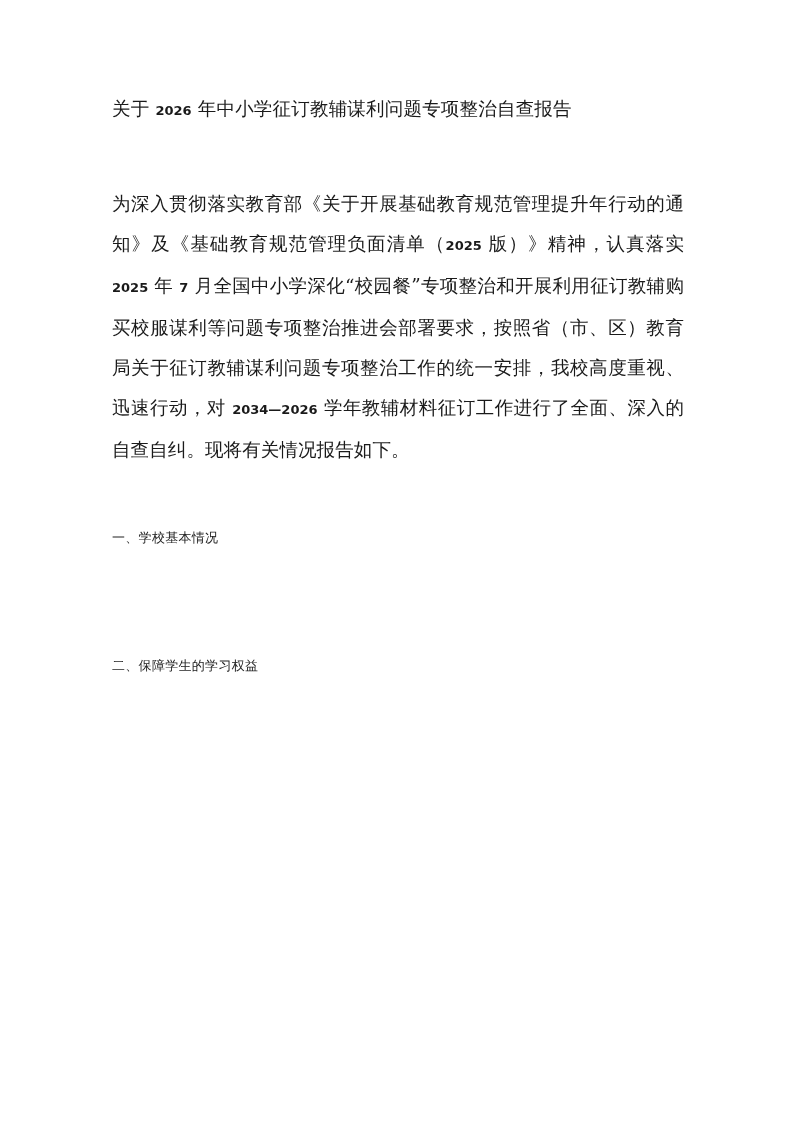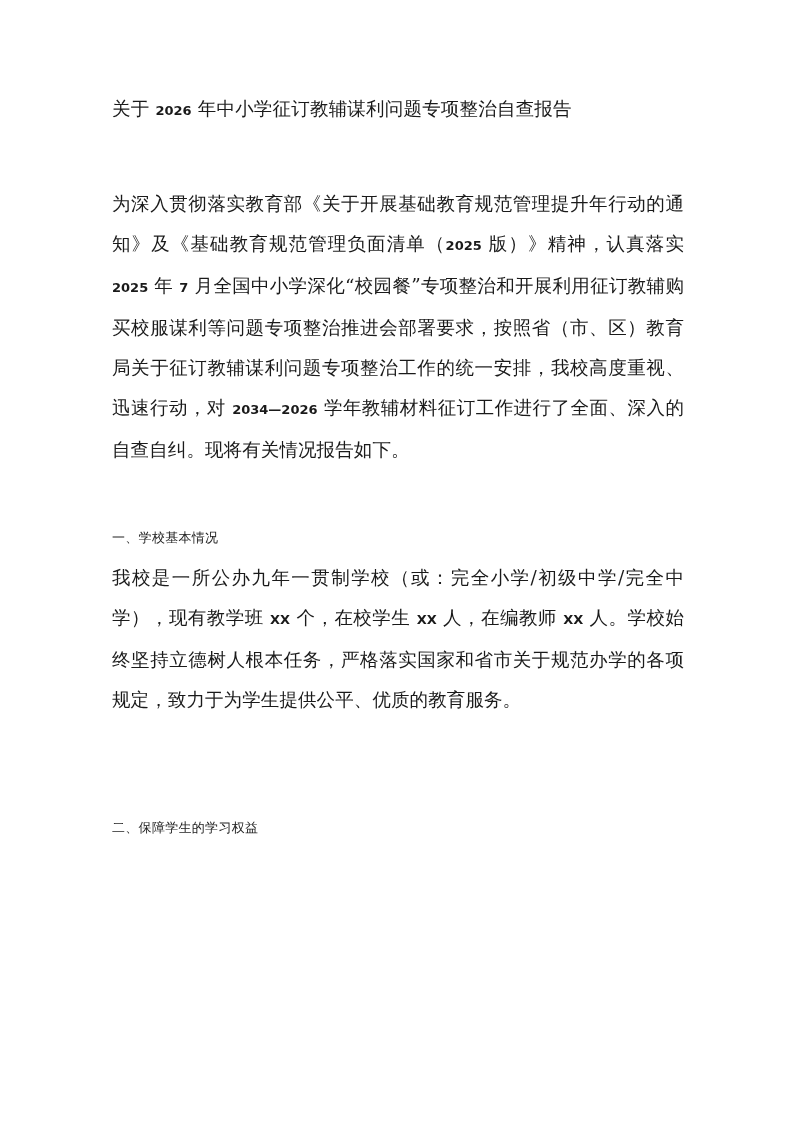--- a/index.html
+++ b/index.html
@@ -83,21 +83,20 @@
     <h1 class="doc-title" id="doc-title">关于 <span class="lat">2026</span> 年中小学征订教辅谋利问题专项整治自查报告</h1>
 
     <div class="gap-title-body"></div>
 
     <p class="para">为深入贯彻落实教育部《关于开展基础教育规范管理提升年行动的通知》及《基础教育规范管理负面清单（<span class="lat">2025</span> 版）》精神，认真落实 <span class="lat">2025</span> 年 <span class="lat">7</span> 月全国中小学深化“校园餐”专项整治和开展利用征订教辅购买校服谋利等问题专项整治推进会部署要求，按照省（市、区）教育局关于征订教辅谋利问题专项整治工作的统一安排，我校高度重视、迅速行动，对 <span class="lat">2034—2026</span> 学年教辅材料征订工作进行了全面、深入的自查自纠。现将有关情况报告如下。</p>
 
     <div class="gap-section"></div>
 
     <h2 class="section-heading">一、学校基本情况</h2>
 
-    <p class="para">我校是一所公办九年一贯制学校（或：完全小学/初级中学/完全中学），现有教学班 <span class="lat">XX</span> 个，在校学生 <span class="lat">XX</span> 人，在编教师 <span class="lat">XX</span> 人。学校始终坚持立德树人根本任务，严格落实国家和省市关于规范办学的各项规定，致力于为学生提供公平、优质的教育服务。</p>
 
     <div class="gap-para"></div>
 
 
     <div class="gap-section"></div>
 
     <h2 class="section-heading">二、保障学生的学习权益</h2>
 
   </div>
 </div>

